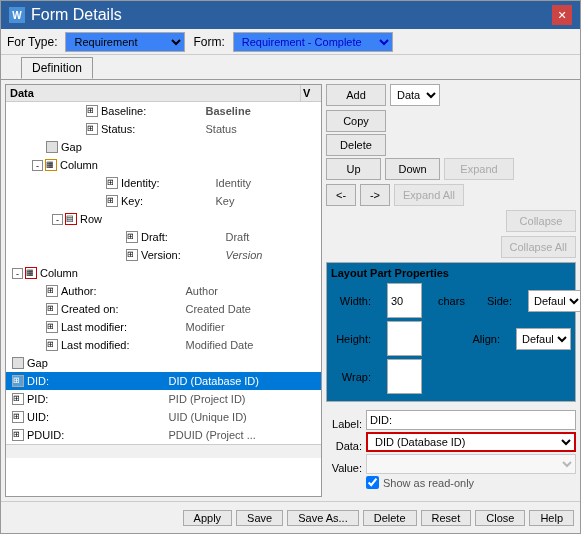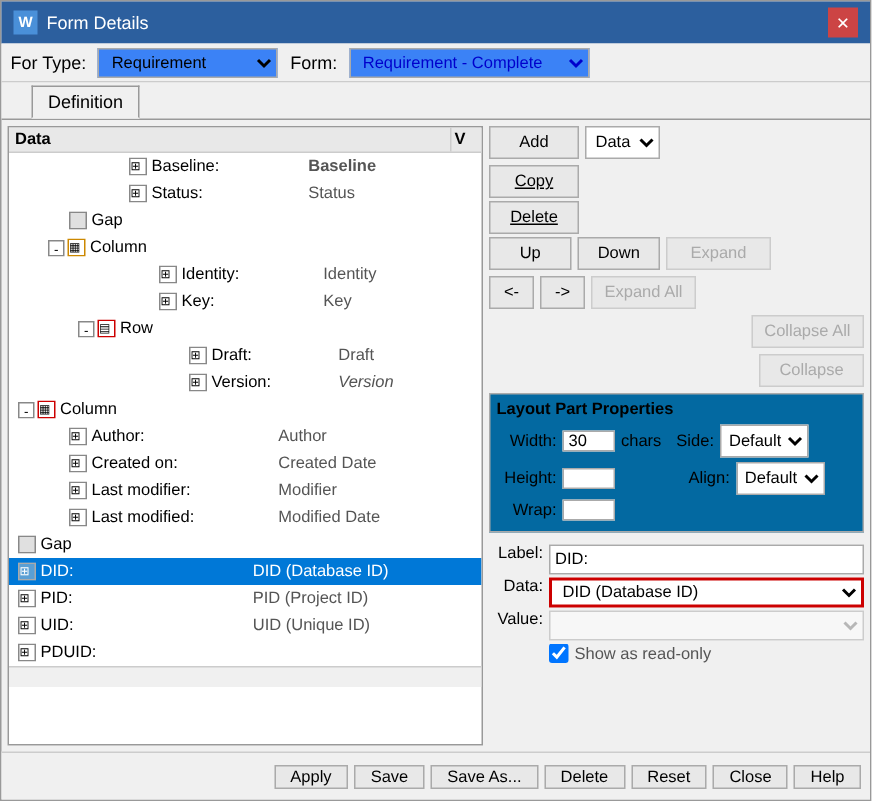--- a/index.html
+++ b/index.html
@@ -3,21 +3,21 @@
   <meta charset="utf-8">
   <style>
     * { box-sizing: border-box; margin: 0; padding: 0; }
     body { font-family: 'Segoe UI', Tahoma, sans-serif; font-size: 12px; background: #f0f0f0; }
     
     .window { width: 581px; height: 534px; background: #f0f0f0; border: 1px solid #999; display: flex; flex-direction: column; }
     
     .title-bar { background: #2c5f9e; color: white; padding: 5px 8px; display: flex; align-items: center; justify-content: space-between; height: 28px; }
     .title-bar-left { display: flex; align-items: center; gap: 6px; }
     .title-bar-icon { width: 16px; height: 16px; background: #4a90d9; display: flex; align-items: center; justify-content: center; font-size: 10px; font-weight: bold; color: white; }
-    .title-text { font-size: 12px; }
+    .title-text { font-size: 16px; }
     .close-btn { width: 20px; height: 20px; background: #cc4444; color: white; border: none; cursor: pointer; display: flex; align-items: center; justify-content: center; font-size: 11px; }
     
     .form-header { background: #f0f0f0; padding: 4px 6px; display: flex; align-items: center; gap: 8px; border-bottom: 1px solid #ccc; height: 26px; }
     .form-header-combo { height: 20px; border: 1px solid #aaa; background: #3b82f6; font-size: 11px; padding: 0 4px; min-width: 120px; }
     
     .tabs { display: flex; border-bottom: 1px solid #999; background: #f0f0f0; padding-left: 20px; }
     .tab { padding: 3px 10px; border: 1px solid #999; border-bottom: none; background: #e0e0e0; cursor: pointer; font-size: 12px; margin-right: 2px; margin-top: 2px; }
     .tab.active { background: #f0f0f0; border-bottom: 1px solid #f0f0f0; z-index: 1; }
     
     .main-content { display: flex; flex: 1; overflow: hidden; }
@@ -32,38 +32,38 @@
     .tree-row.selected { background: #0078d7; color: white; }
     .tree-row.selected .tree-cell-val { color: white; }
     .tree-cell { display: flex; align-items: center; flex: 1; padding-left: 2px; overflow: hidden; white-space: nowrap; }
     .tree-cell-val { padding-left: 4px; color: #555; overflow: hidden; white-space: nowrap; text-overflow: ellipsis; }
     
     .right-panel { width: 250px; display: flex; flex-direction: column; margin: 4px 4px 4px 4px; gap: 4px; }
     
     .action-buttons { display: flex; flex-direction: column; gap: 2px; }
     .action-buttons-top { display: flex; gap: 4px; margin-bottom: 2px; }
     .action-btn { height: 22px; background: #e8e8e8; border: 1px solid #aaa; cursor: pointer; font-size: 11px; padding: 0 8px; min-width: 50px; }
-    .action-btn.wide { min-width: 60px; text-decoration: underline; }
+    .action-btn.wide { min-width: 60px; }
     .add-btn { min-width: 60px; }
     .data-dropdown { height: 22px; background: white; border: 1px solid #aaa; font-size: 11px; padding: 0 2px; }
     
     .btn-row { display: flex; gap: 4px; }
     
     .disabled-btn { height: 22px; background: #e8e8e8; border: 1px solid #ccc; cursor: default; font-size: 11px; padding: 0 8px; color: #aaa; min-width: 70px; }
     
     .layout-props { border: 1px solid #aaa; background: #0369a1; padding: 4px; }
     .layout-props-title { font-size: 11px; font-weight: bold; margin-bottom: 4px; }
-    .props-row { display: flex; align-items: center; margin-bottom: 3px; gap: 4px; }
+    .props-row { display: flex; align-items: center; margin-bottom: 3px; gap: 16px; }
     .props-label { font-size: 11px; width: 40px; text-align: right; flex-shrink: 0; }
-    .props-input { height: 14px; border: 1px solid #aaa; background: white; font-size: 11px; padding: 0 3px; }
+    .props-input { height: 35px; border: 1px solid #aaa; background: white; font-size: 11px; padding: 0 3px; }
     .props-unit { font-size: 11px; }
     .props-select { height: 22px; border: 1px solid #aaa; background: white; font-size: 11px; padding: 0 1px; min-width: 55px; }
     
     .field-section { display: flex; flex-direction: column; gap: 2px; margin-top: 4px; }
-    .field-row { display: flex; align-items: flex-start; gap: 4px; }
+    .field-row { display: flex; align-items: flex-end; gap: 4px; }
     .field-label { font-size: 11px; width: 36px; text-align: right; flex-shrink: 0; }
     .field-combo { height: 20px; border: 2px solid #cc0000; background: white; font-size: 11px; padding: 0 3px; flex: 1; }
     .field-input-wide { height: 20px; border: 1px solid #aaa; background: white; font-size: 11px; padding: 0 3px; flex: 1; }
     .checkbox-row { display: flex; align-items: center; gap: 4px; }
     .field-checkbox { width: 13px; height: 13px; }
     .field-check-label { font-size: 11px; color: #555; }
     
     .bottom-bar { display: flex; justify-content: flex-end; align-items: center; padding: 4px 6px; border-top: 1px solid #ccc; gap: 4px; background: #f0f0f0; height: 32px; }
     .bottom-btn { height: 16px; background: #e8e8e8; border: 1px solid #aaa; cursor: pointer; font-size: 11px; padding: 0 10px; }
     
@@ -246,20 +246,21 @@
             <span>UID:</span>
           </div>
           <div class="tree-cell-val" style="flex:1;padding-left:4px;">UID (Unique ID)</div>
         </div>
 
         <div class="tree-row">
           <div class="tree-cell" style="padding-left:6px;">
             <span style="display:inline-block;width:12px;height:12px;border:1px solid #888;margin-right:3px;font-size:8px;background:white;">⊞</span>
             <span>PDUID:</span>
           </div>
+          <div class="tree-cell-val" style="flex:1;padding-left:4px;">PDUID (Project ...</div>
         </div>
 
       </div>
 
       <div class="horiz-scrollbar"></div>
     </div>
 
     <div class="right-panel">
 
       <div class="action-buttons">
@@ -279,24 +280,24 @@
           <button class="action-btn" style="min-width:55px;">Up</button>
           <button class="action-btn" style="min-width:55px;">Down</button>
           <button class="disabled-btn">Expand</button>
         </div>
         <div class="btn-row" style="display:flex;gap:4px;margin-top:2px;">
           <button class="action-btn" style="min-width:30px;">&lt;-</button>
           <button class="action-btn" style="min-width:30px;">-&gt;</button>
           <button class="disabled-btn" style="min-width:68px;">Expand All</button>
         </div>
         <div class="btn-row" style="display:flex;gap:4px;margin-top:2px;justify-content:flex-end;">
+          <button class="disabled-btn">Collapse</button>
+        </div>
+        <div class="btn-row" style="display:flex;gap:4px;margin-top:2px;justify-content:flex-end;">
           <button class="disabled-btn">Collapse All</button>
-        </div>
-        <div class="btn-row" style="display:flex;gap:4px;margin-top:2px;justify-content:flex-end;">
-          <button class="disabled-btn">Collapse</button>
         </div>
       </div>
 
       <div class="layout-props">
         <div class="layout-props-title">Layout Part Properties</div>
         <div class="props-row">
           <span class="props-label">Width:</span>
           <input class="props-input" style="width: 35px;" value="30">
           <span class="props-unit">chars</span>
           <span class="props-label" style="width:auto;margin-left:6px;">Side:</span>

